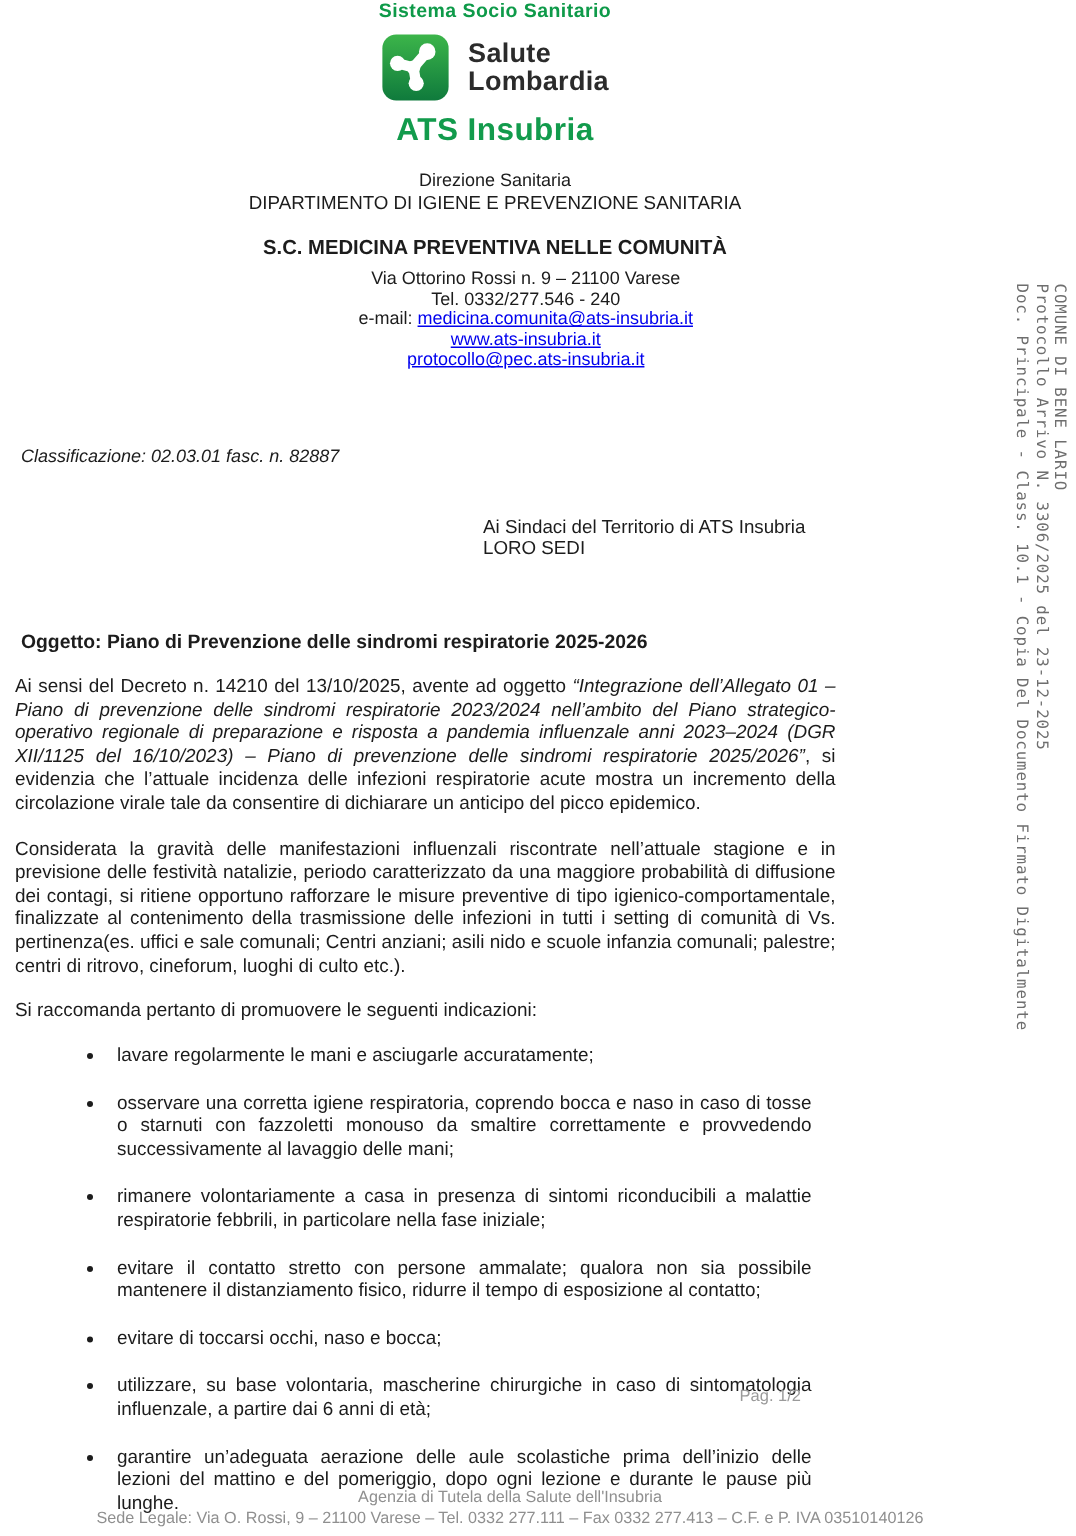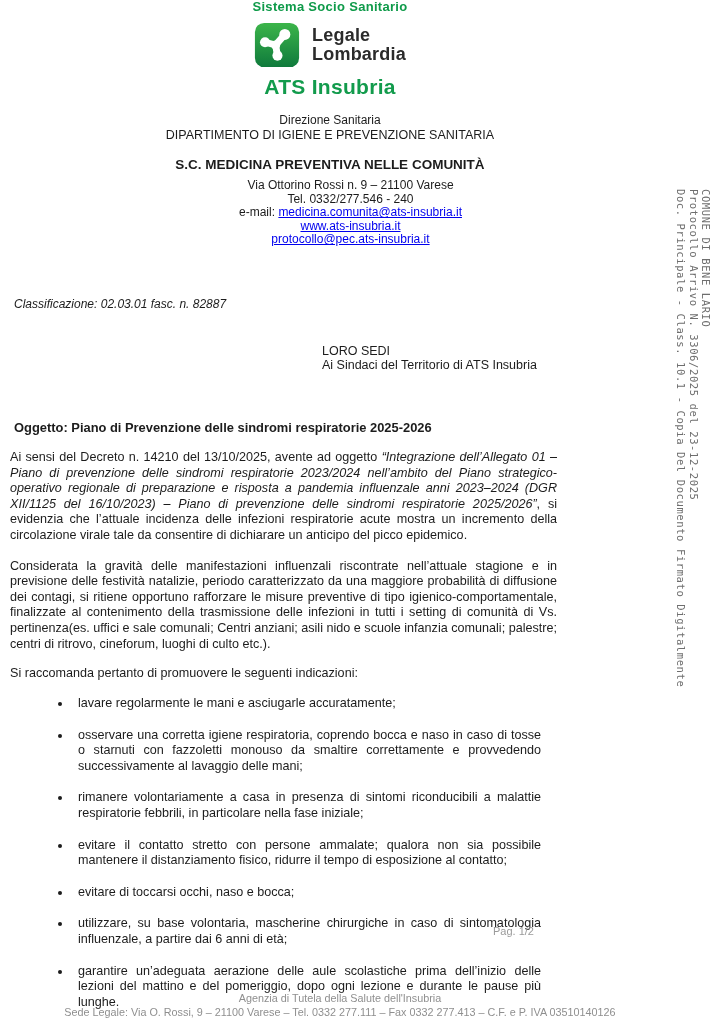--- a/index.html
+++ b/index.html
@@ -85,21 +85,21 @@
           <line x1="67" y1="27" x2="47" y2="50"></line>
           <line x1="24" y1="44" x2="47" y2="50"></line>
           <line x1="47" y1="50" x2="51" y2="73"></line>
           <circle cx="67" cy="27" r="12" stroke="none"></circle>
           <circle cx="24" cy="44" r="11" stroke="none"></circle>
           <circle cx="51" cy="73" r="11" stroke="none"></circle>
           <circle cx="47" cy="50" r="10" stroke="none"></circle>
         </g>
       </svg>
       <div class="regione-text">
-        <div>Legale</div>
+        <div>Salute</div>
         <div>Lombardia</div>
       </div>
     </div>
 
     <div class="ats">ATS Insubria</div>
     <div class="direzione">Direzione Sanitaria</div>
     <div class="dipartimento">DIPARTIMENTO DI IGIENE E PREVENZIONE SANITARIA</div>
     <div class="sc">S.C. MEDICINA PREVENTIVA NELLE COMUNITÀ</div>
 
     <div class="addr">
@@ -107,22 +107,22 @@
       <div>Tel. 0332/277.546 - 240</div>
       <div><span>e-mail: </span><a>medicina.comunita@ats-insubria.it</a></div>
       <div><a>www.ats-insubria.it</a></div>
       <div><a>protocollo@pec.ats-insubria.it</a></div>
     </div>
   </div>
 
   <div class="classification">Classificazione: 02.03.01 fasc. n. 82887</div>
 
   <div class="recipient">
+    <div>Ai Sindaci del Territorio di ATS Insubria</div>
     <div>LORO SEDI</div>
-    <div>Ai Sindaci del Territorio di ATS Insubria</div>
   </div>
 
   <div class="subject">Oggetto: Piano di Prevenzione delle sindromi respiratorie 2025-2026</div>
 
   <p class="para"><span>Ai sensi del Decreto n. 14210 del 13/10/2025, avente ad oggetto </span><span class="q">“Integrazione dell’Allegato 01 – Piano di prevenzione delle sindromi respiratorie 2023/2024 nell’ambito del Piano strategico-operativo regionale di preparazione e risposta a pandemia influenzale anni 2023–2024 (DGR XII/1125 del 16/10/2023) – Piano di prevenzione delle sindromi respiratorie 2025/2026”</span><span>, si evidenzia che l’attuale incidenza delle infezioni respiratorie acute mostra un incremento della circolazione virale tale da consentire di dichiarare un anticipo del picco epidemico.</span></p>
 
   <p class="para">Considerata la gravità delle manifestazioni influenzali riscontrate nell’attuale stagione e in previsione delle festività natalizie, periodo caratterizzato da una maggiore probabilità di diffusione dei contagi, si ritiene opportuno rafforzare le misure preventive di tipo igienico-comportamentale, finalizzate al contenimento della trasmissione delle infezioni in tutti i setting di comunità di Vs. pertinenza(es. uffici e sale comunali; Centri anziani; asili nido e scuole infanzia comunali; palestre; centri di ritrovo, cineforum, luoghi di culto  etc.).</p>
 
   <p class="lead-in">Si raccomanda pertanto di promuovere le seguenti indicazioni:</p>
 

